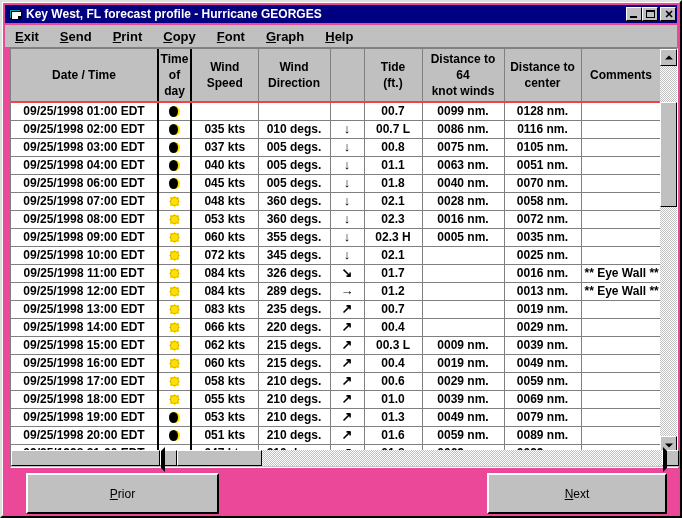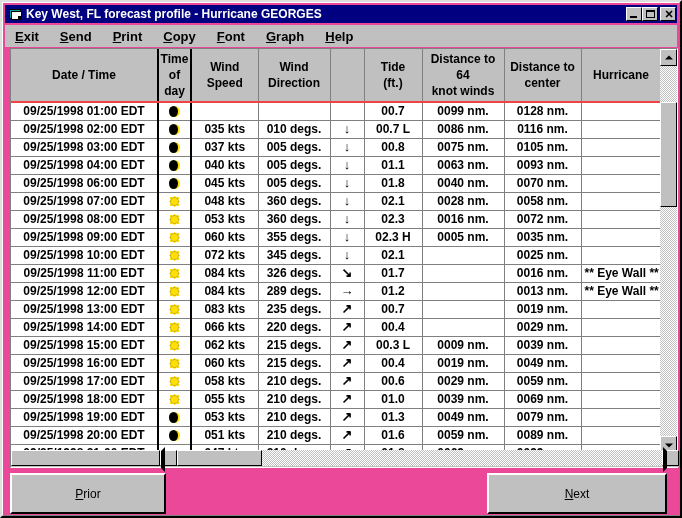--- a/index.html
+++ b/index.html
@@ -179,21 +179,21 @@
   .btn{
     position:absolute;top:0;height:41px;background:#c0c0c0;
     border-top:2px solid #ffffff;border-left:2px solid #ffffff;
     border-right:2px solid #000000;border-bottom:2px solid #000000;
     box-sizing:border-box;
     font-size:12px;color:#000;
     display:flex;align-items:center;justify-content:center;
     cursor:default;
   }
   .btn u{text-decoration:underline;}
-  #prior-button{left:0;width:156px;}
+  #prior-button{left:16px;width:193px;}
   #next-button{left:477px;width:180px;}
 </style>
 </head>
 <body>
 
 <div class="window">
  <div class="window-inner">
 
   <div class="titlebar">
     <div class="title-icon">
@@ -243,21 +243,21 @@
         <thead>
           <tr>
             <th class="hsep">Date / Time</th>
             <th class="hsep">Time<br>of<br>day</th>
             <th>Wind<br>Speed</th>
             <th>Wind<br>Direction</th>
             <th></th>
             <th>Tide<br>(ft.)</th>
             <th>Distance to<br>64<br>knot winds</th>
             <th>Distance to<br>center</th>
-            <th>Hurricane</th>
+            <th>Comments</th>
           </tr>
         </thead>
         <tbody>
               <tr>
                 <td class="c-date vsep">09/25/1998 01:00 EDT</td>
                 <td class="c-tod vsep"><span class="moon"><span class="disc"></span><span class="shade"></span></span></td>
                 <td></td>
                 <td></td>
                 <td></td>
                 <td>00.7</td>
@@ -288,21 +288,21 @@
                 <td></td>
               </tr>
               <tr>
                 <td class="c-date vsep">09/25/1998 04:00 EDT</td>
                 <td class="c-tod vsep"><span class="moon"><span class="disc"></span><span class="shade"></span></span></td>
                 <td>040 kts</td>
                 <td>005 degs.</td>
                 <td><span class="arrow">↓</span></td>
                 <td>01.1</td>
                 <td>0063 nm.</td>
-                <td>0093 nm.</td>
+                <td>0051 nm.</td>
                 <td></td>
               </tr>
               <tr>
                 <td class="c-date vsep">09/25/1998 06:00 EDT</td>
                 <td class="c-tod vsep"><span class="moon"><span class="disc"></span><span class="shade"></span></span></td>
                 <td>045 kts</td>
                 <td>005 degs.</td>
                 <td><span class="arrow">↓</span></td>
                 <td>01.8</td>
                 <td>0040 nm.</td>

